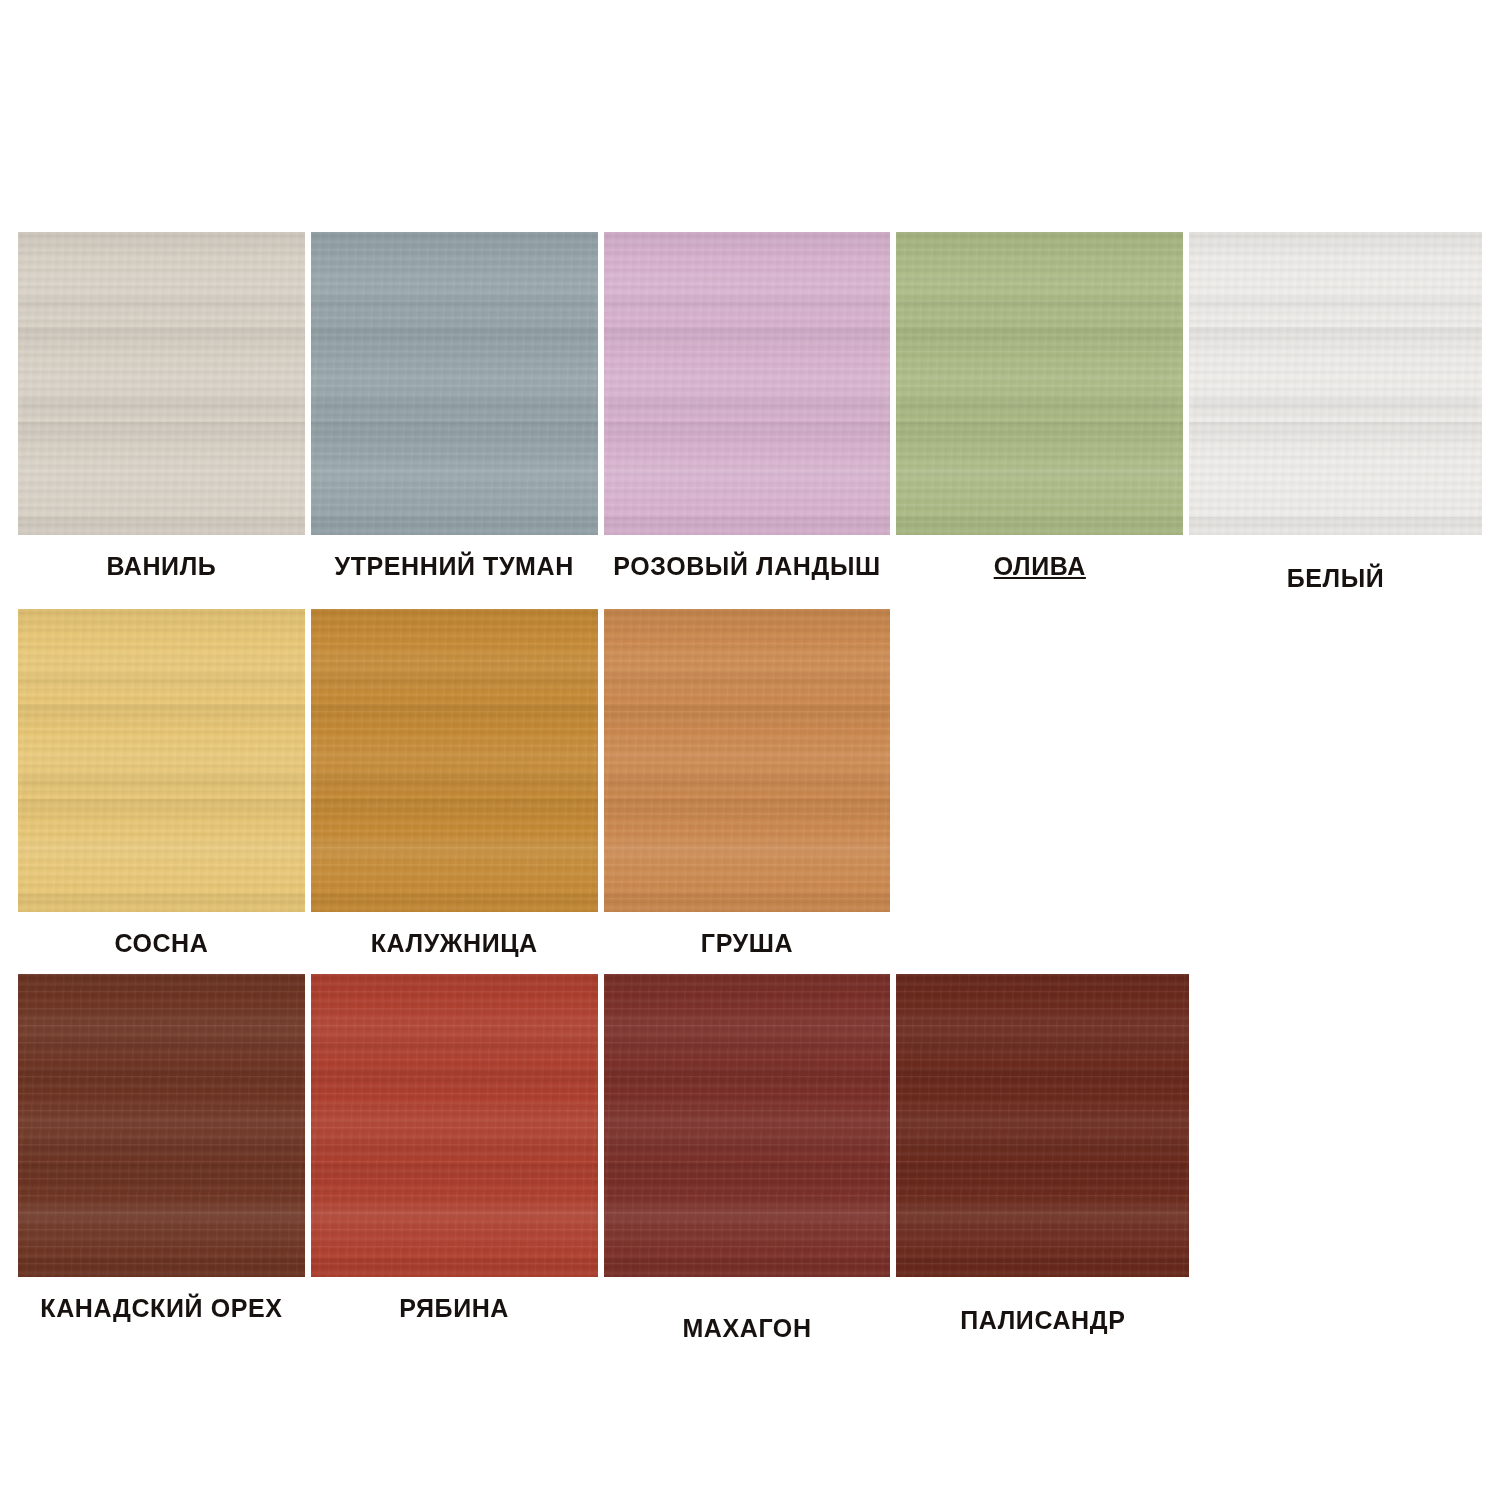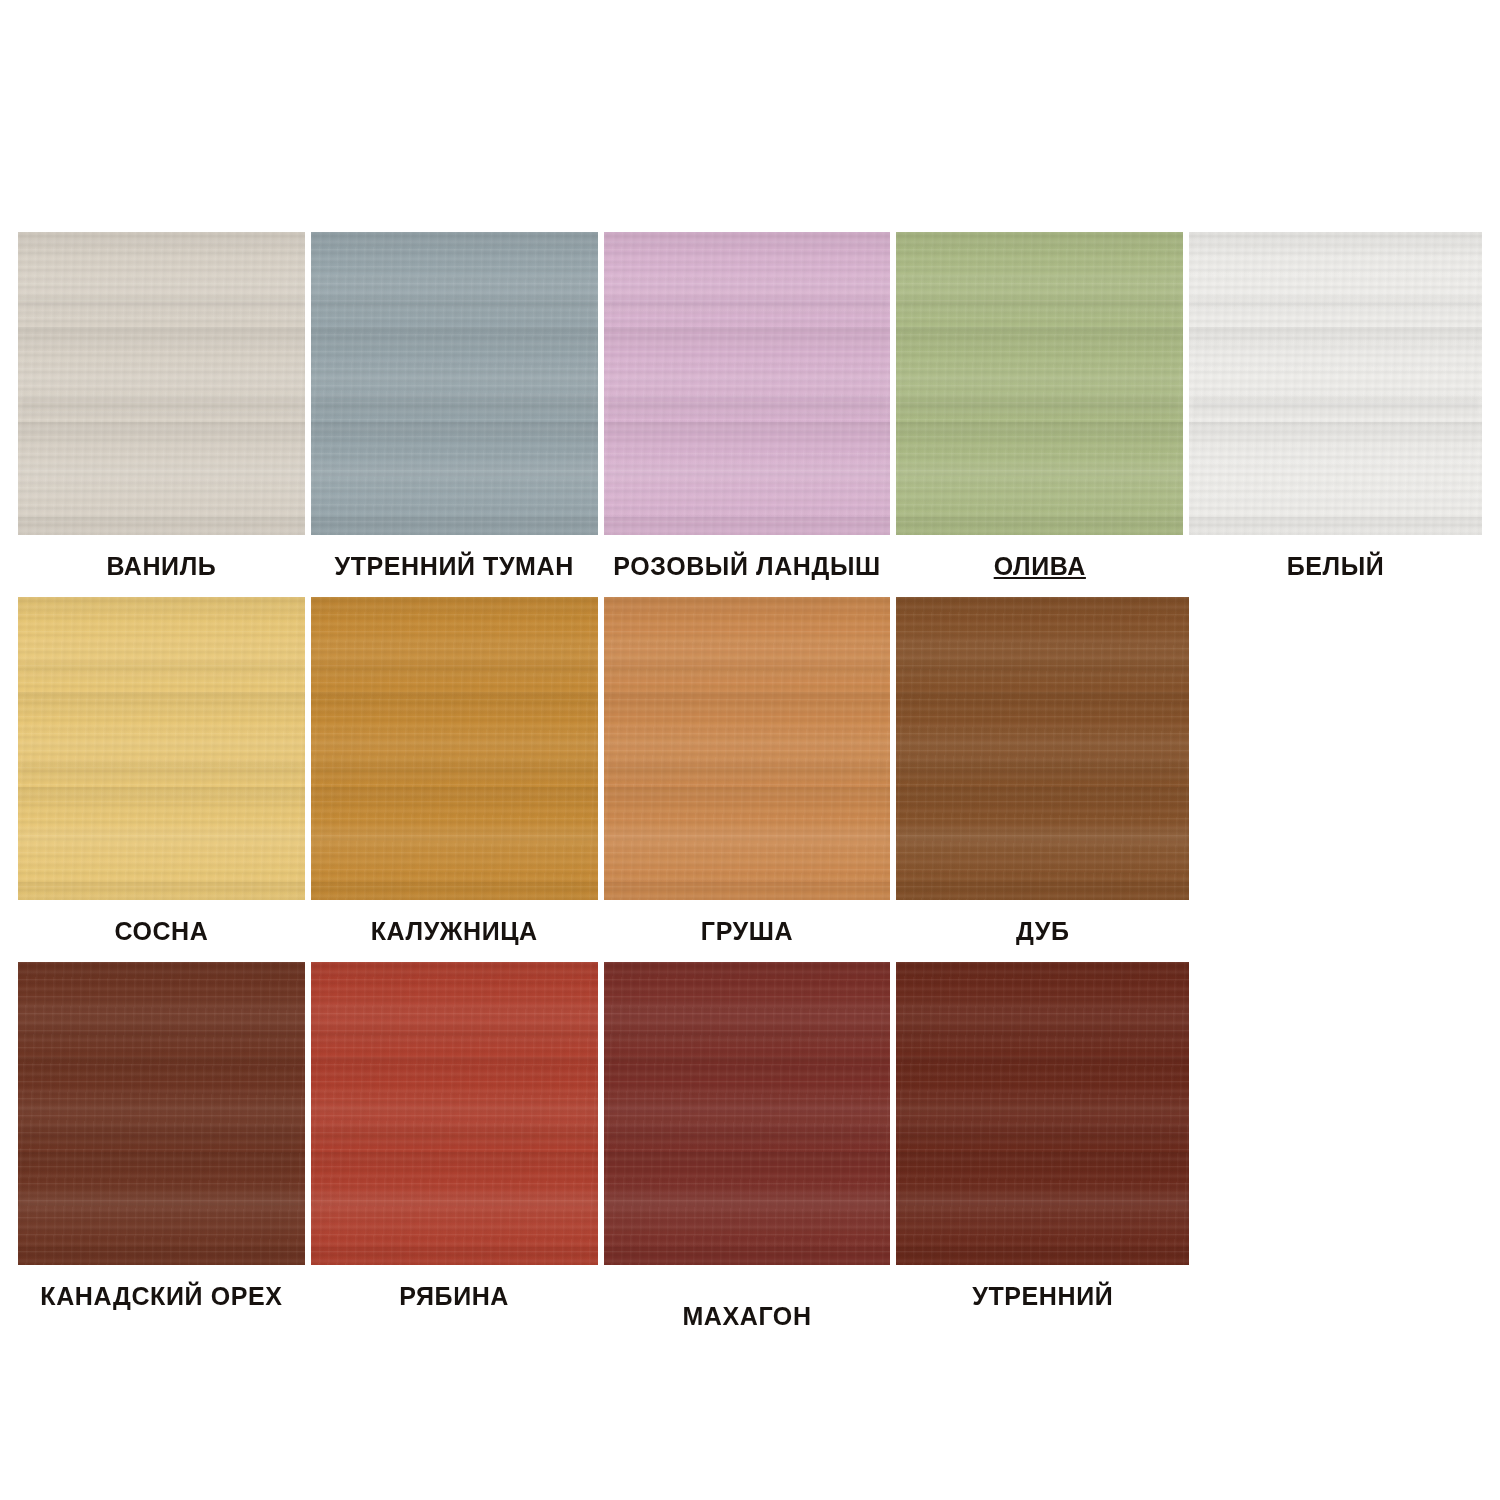--- a/index.html
+++ b/index.html
@@ -38,20 +38,21 @@
 
   .swatch-cell {
     width: 292.8px;
     display: flex;
     flex-direction: column;
     box-sizing: border-box;
     padding-right: 6px;
   }
   .swatch-cell.last {
     padding-right: 0;
+    gap: 12px;
   }
 
   .swatch-chip {
     position: relative;
     width: 100%;
     height: 303px;
     overflow: hidden;
     background-repeat: no-repeat;
   }
 
@@ -184,29 +185,20 @@
     </div>
     <div class="swatch-cell">
       <div class="swatch-chip" style="background-color: rgb(205, 138, 80);">
         <div class="grain"></div>
         <div class="band b1"></div>
         <div class="band b2"></div>
         <div class="band b3"></div>
       </div>
       <div class="swatch-label" style="color: rgb(23, 18, 15);">ГРУША</div>
     </div>
-    <div class="swatch-cell last">
-      <div class="swatch-chip" style="background-color: rgb(133, 82, 42);">
-        <div class="grain"></div>
-        <div class="band b1"></div>
-        <div class="band b2"></div>
-        <div class="band b3"></div>
-      </div>
-      <div class="swatch-label" style="color: rgb(23, 18, 15);">ДУБ</div>
-    </div>
   </div>
 
   <div class="swatch-row">
     <div class="swatch-cell">
       <div class="swatch-chip" style="background-color: rgb(110, 53, 35);">
         <div class="grain"></div>
         <div class="band b1"></div>
         <div class="band b2"></div>
         <div class="band b3"></div>
       </div>
@@ -230,17 +222,17 @@
       </div>
       <div class="swatch-label" style="color: rgb(23, 18, 15); margin-top: 20px;">МАХАГОН</div>
     </div>
     <div class="swatch-cell last">
       <div class="swatch-chip" style="background-color: rgb(107, 42, 28);">
         <div class="grain"></div>
         <div class="band b1"></div>
         <div class="band b2"></div>
         <div class="band b3"></div>
       </div>
-      <div class="swatch-label" style="color: rgb(23, 18, 15);">УТРЕННИЙ</div>
+      <div class="swatch-label" style="color: rgb(23, 18, 15);">ПАЛИСАНДР</div>
     </div>
   </div>
 
 </div>
 
 </body></html>

